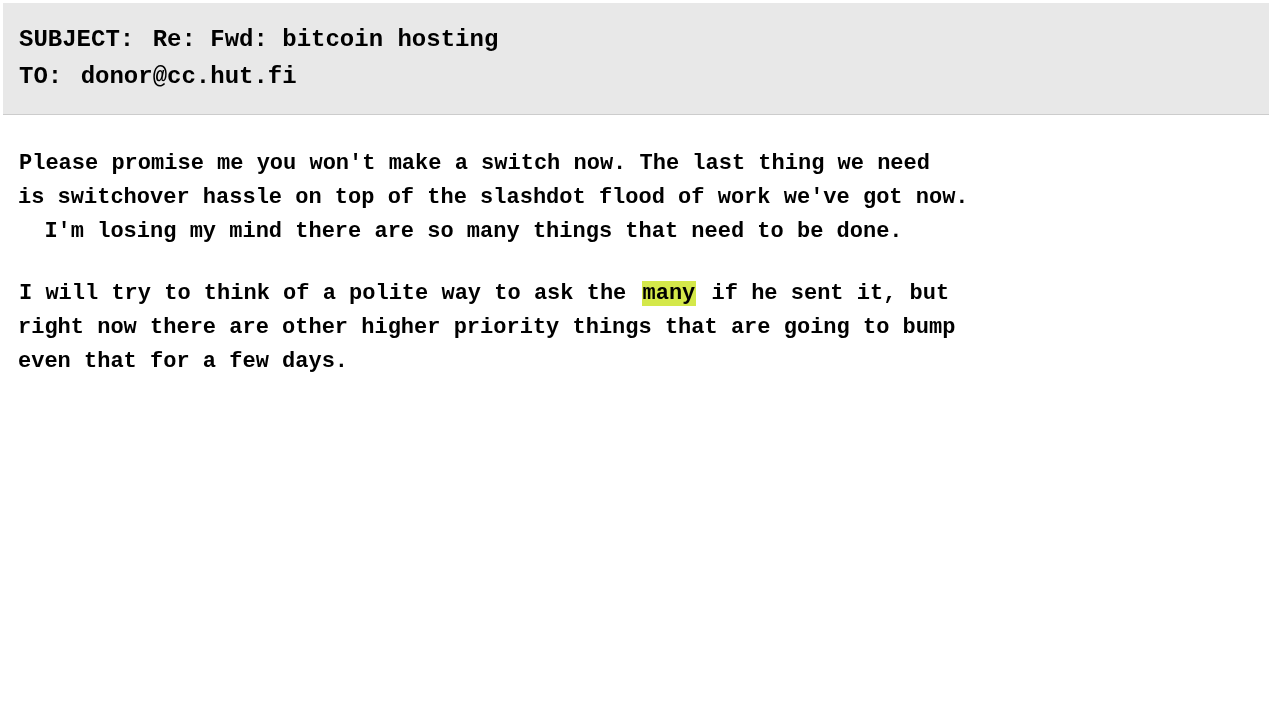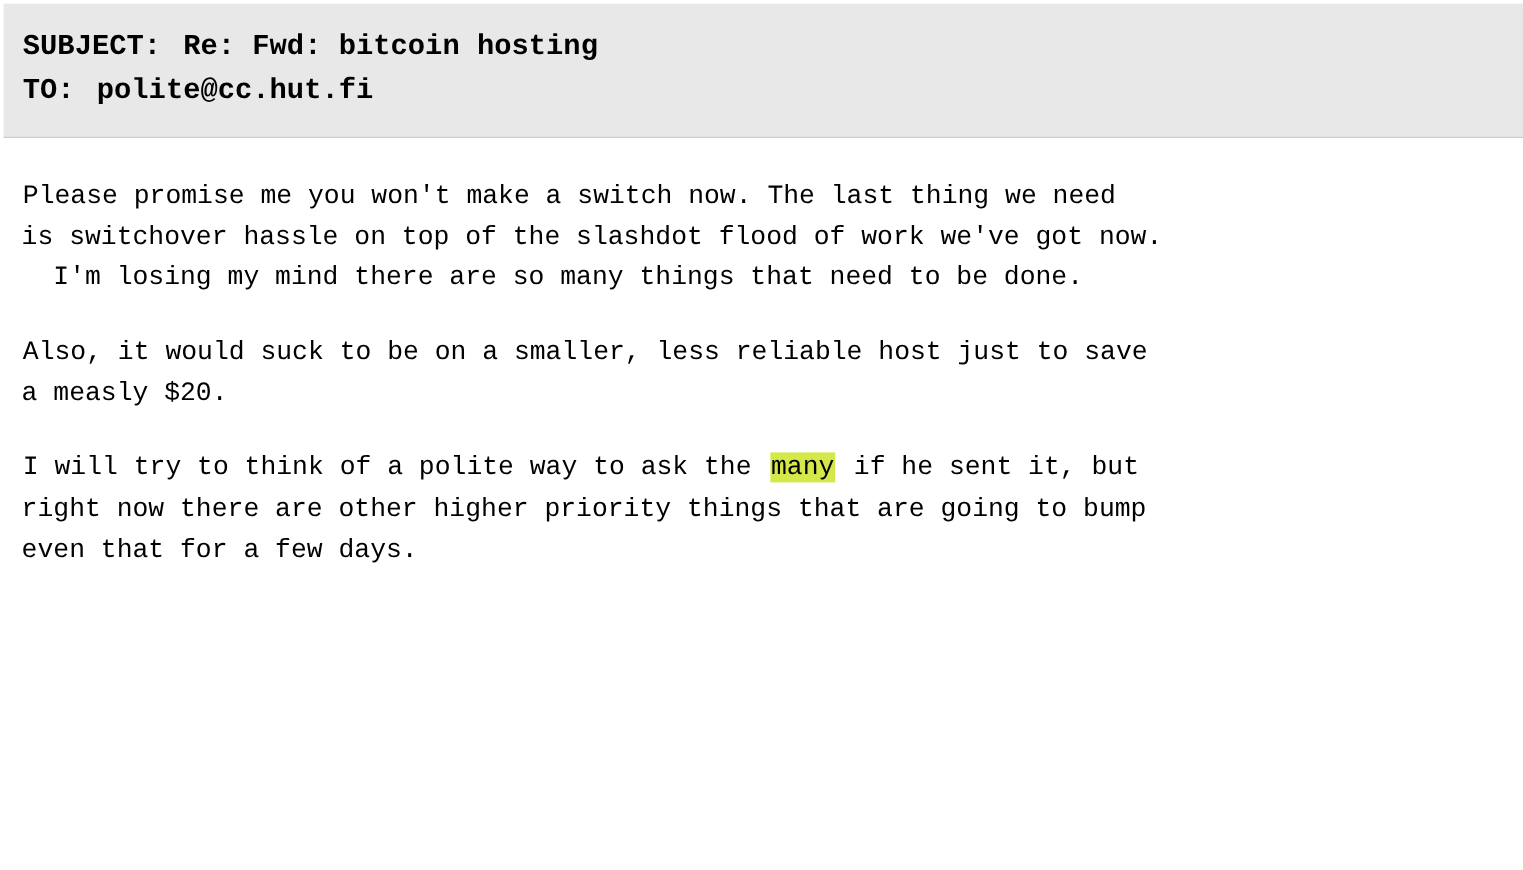--- a/index.html
+++ b/index.html
@@ -26,20 +26,21 @@
 
     .header-line {
       font-size: 24px;
       font-weight: bold;
       line-height: 1.5;
     }
 
     .body-section {
       padding: 30px 14px 30px 14px;
       background: #ffffff;
+      font-weight: bold;
     }
 
     .paragraph {
       margin-bottom: 28px;
       font-size: 22px;
       line-height: 1.55;
     }
 
     .highlight {
       background-color: #d4e84a;
@@ -49,32 +50,29 @@
 </head>
 <body>
 
 <div class="header-section">
   <div class="header-line">
     <span>SUBJECT:</span>
     <span> </span><span>Re: Fwd: bitcoin hosting</span>
   </div>
   <div class="header-line">
     <span>TO:</span>
-    <span> </span><span>polite@cc.hut.fi</span>
+    <span> </span><span>donor@cc.hut.fi</span>
   </div>
 </div>
 
 <div class="body-section">
 
   <div class="paragraph">
     <span>Please promise me you won't make a switch now.  The last thing we need<br>is switchover hassle on top of the slashdot flood of work we've got now.<br>&nbsp; I'm losing my mind there are so many things that need to be done.</span>
   </div>
 
-  <div class="paragraph">
-    <span>Also, it would suck to be on a smaller, less reliable host just to save<br>a measly $20.</span>
-  </div>
 
   <div class="paragraph">
     <span>I will try to think of a polite way to ask the </span><span class="highlight">many</span><span> if he sent it, but<br>right now there are other higher priority things that are going to bump<br>even that for a few days.</span>
   </div>
 
 
 </div>
 
 </body></html>

